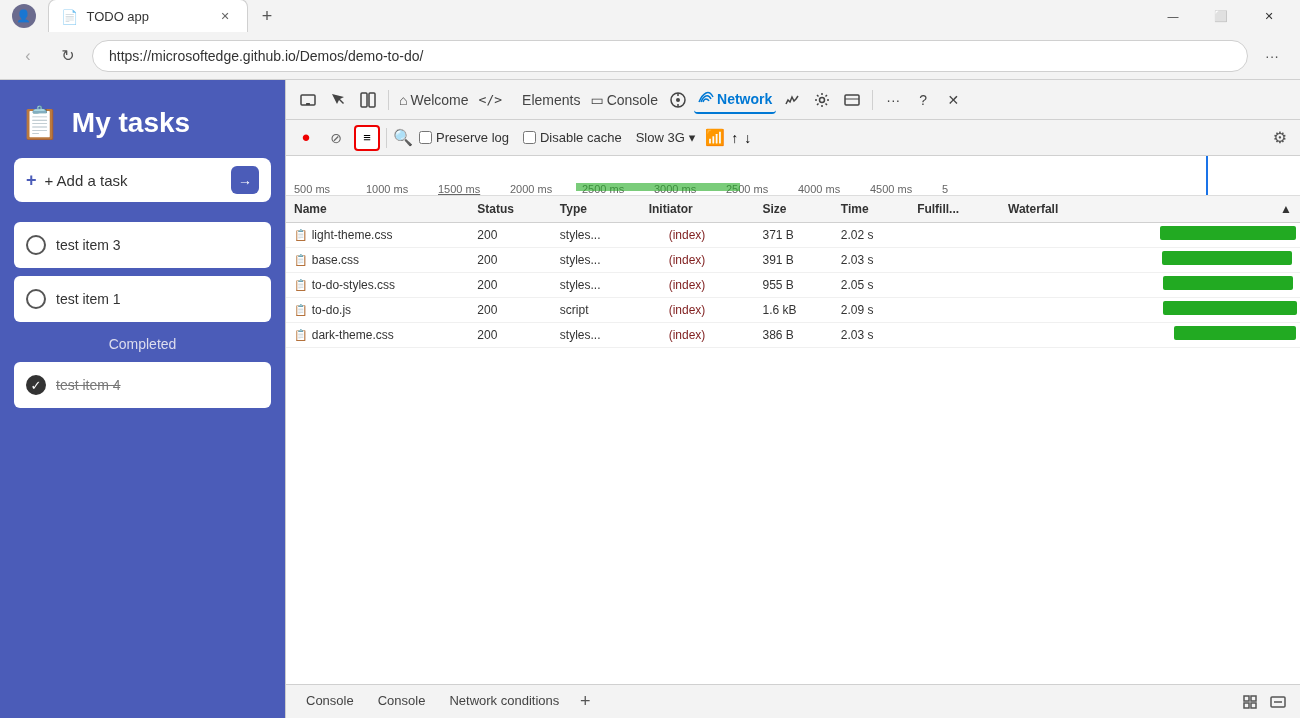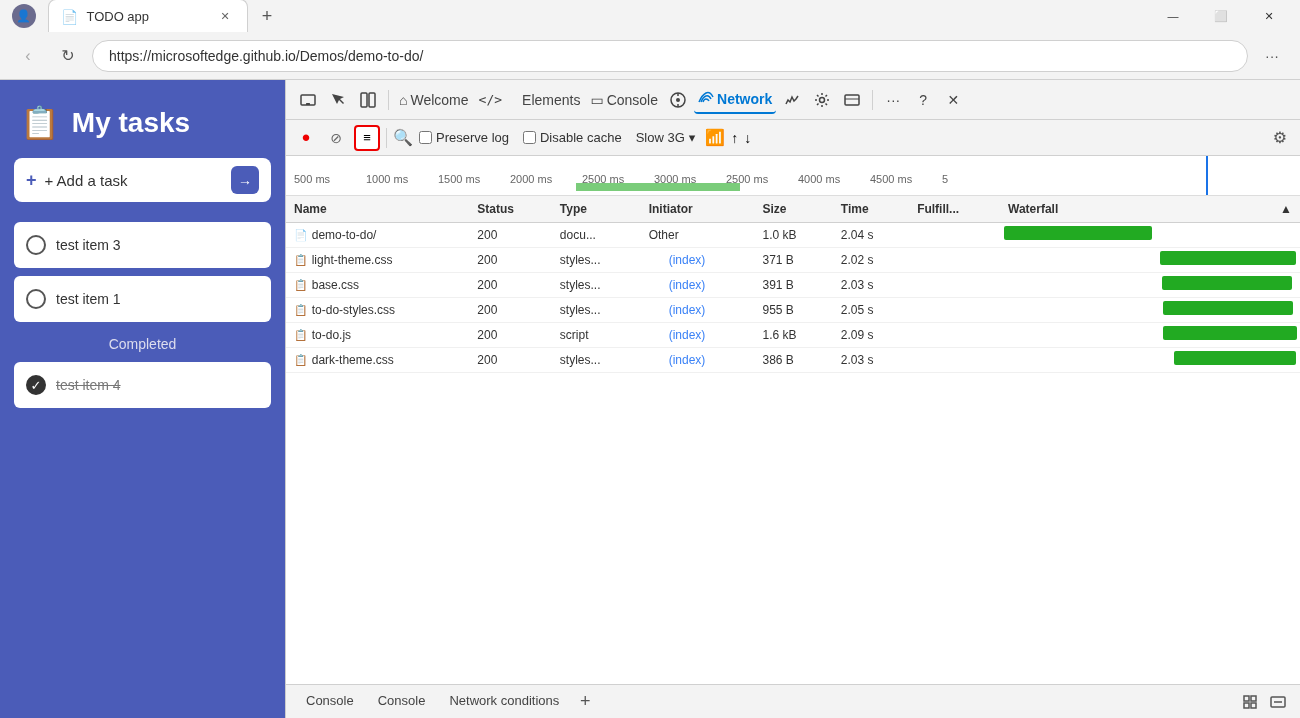--- a/index.html
+++ b/index.html
@@ -61,31 +61,31 @@
     .nt-btn.gray { background: transparent; color: #666; }
     .nt-sep { width: 1px; background: #d0d0d0; height: 20px; }
     .nt-search { width: 20px; height: 20px; display: flex; align-items: center; justify-content: center; color: #555; cursor: pointer; }
     .nt-checkbox { display: flex; align-items: center; gap: 4px; font-size: 13px; color: #333; cursor: pointer; }
     .nt-checkbox input { cursor: pointer; }
     .nt-throttle { display: flex; align-items: center; gap: 4px; font-size: 13px; color: #333; }
     .nt-spacer { flex: 1; }
     .nt-settings { width: 24px; height: 24px; display: flex; align-items: center; justify-content: center; color: #555; cursor: pointer; }
 
     
-    .timeline-ruler { height: 40px; background: #fff; border-bottom: 1px solid #d0d0d0; display: flex; align-items: center; padding: 0; position: relative; overflow: hidden; }
+    .timeline-ruler { height: 40px; background: #fff; border-bottom: 1px solid #d0d0d0; display: flex; align-items: flex-end; padding: 0; position: relative; overflow: hidden; }
 
     
     .network-table-wrap { flex: 1; overflow-y: auto; overflow-x: hidden; }
     .network-table { width: 100%; border-collapse: collapse; }
     .network-table th { background: #f5f5f5; border-bottom: 1px solid #d0d0d0; padding: 6px 8px; font-size: 12px; font-weight: 600; color: #333; text-align: left; position: sticky; top: 0; white-space: nowrap; }
     .network-table td { padding: 5px 8px; font-size: 12px; color: #333; border-bottom: 1px solid #f0f0f0; white-space: nowrap; }
     .row-icon { font-size: 11px; color: #888; margin-right: 4px; }
     .status-200 { color: #333; }
     .type-cell { color: #555; }
-    .link-blue { color: #3b82f6; text-decoration: none; margin-left: 20px; }
+    .link-blue { color: #7f1d1d; text-decoration: none; margin-left: 20px; }
     .waterfall-cell { position: relative; height: 20px; min-width: 300px; }
     .wf-bar { position: absolute; height: 14px; top: 3px; background: #22aa22; border-radius: 2px; }
 
     
     .network-status { height: 28px; background: #f3f3f3; border-top: 1px solid #d0d0d0; border-bottom: 1px solid #d0d0d0; display: flex; align-items: center; padding: 0 12px; font-size: 12px; color: #333; gap: 6px; }
     .status-red { color: #c00; }
     .status-blue { color: #0066cc; }
 
     
     .devtools-bottom-tabs { height: 34px; background: #f3f3f3; display: flex; align-items: center; padding: 0 8px; gap: 0; border-top: 1px solid #d0d0d0; }
@@ -261,21 +261,21 @@
         <span style="font-size:14px;">↑</span>
         <span style="font-size:14px;">↓</span>
         <div class="nt-spacer"></div>
         <span class="nt-settings">⚙</span>
       </div>
 
       <div class="timeline-ruler" style="position:relative;background:#fff;border-bottom:1px solid #ddd;">
         <div style="display:flex;width:100%;padding:0 8px;align-items:flex-start;padding-top:6px;">
           <span style="font-size:11px;color:#666;min-width:72px;">500 ms</span>
           <span style="font-size:11px;color:#666;min-width:72px;">1000 ms</span>
-          <span style="font-size:11px;color:#666;min-width:72px;">1500 ms</span>
+          <span style="font-size:11px;color:#666;min-width:72px;text-decoration:underline;">1500 ms</span>
           <span style="font-size:11px;color:#666;min-width:72px;">2000 ms</span>
           <span style="font-size:11px;color:#666;min-width:72px;">2500 ms</span>
           <span style="font-size:11px;color:#666;min-width:72px;">3000 ms</span>
           <span style="font-size:11px;color:#666;min-width:72px;">2500 ms</span>
           <span style="font-size:11px;color:#666;min-width:72px;">4000 ms</span>
           <span style="font-size:11px;color:#666;min-width:72px;">4500 ms</span>
           <span style="font-size:11px;color:#666;min-width:30px;">5</span>
         </div>
 
         <div style="position:absolute;bottom:4px;left:290px;width:160px;height:8px;background:#22aa22;opacity:0.6;"></div>
@@ -293,32 +293,20 @@
               <th>Type</th>
               <th>Initiator</th>
               <th>Size</th>
               <th>Time</th>
               <th>Fulfill...</th>
               <th style="width:300px;">Waterfall <span style="float:right;">▲</span></th>
             </tr>
           </thead>
           <tbody>
             <tr>
-              <td><span class="row-icon">📄</span>demo-to-do/</td>
-              <td class="status-200">200</td>
-              <td class="type-cell">docu...</td>
-              <td>Other</td>
-              <td>1.0 kB</td>
-              <td>2.04 s</td>
-              <td></td>
-              <td class="waterfall-cell" style="position:relative;min-width:300px;">
-                <div class="wf-bar" style="left:4px;width:148px;"></div>
-              </td>
-            </tr>
-            <tr>
               <td><span class="row-icon">📋</span>light-theme.css</td>
               <td class="status-200">200</td>
               <td class="type-cell">styles...</td>
               <td><a class="link-blue">(index)</a></td>
               <td>371 B</td>
               <td>2.02 s</td>
               <td></td>
               <td class="waterfall-cell" style="position:relative;min-width:300px;">
                 <div class="wf-bar" style="left:160px;width:136px;"></div>
               </td>

